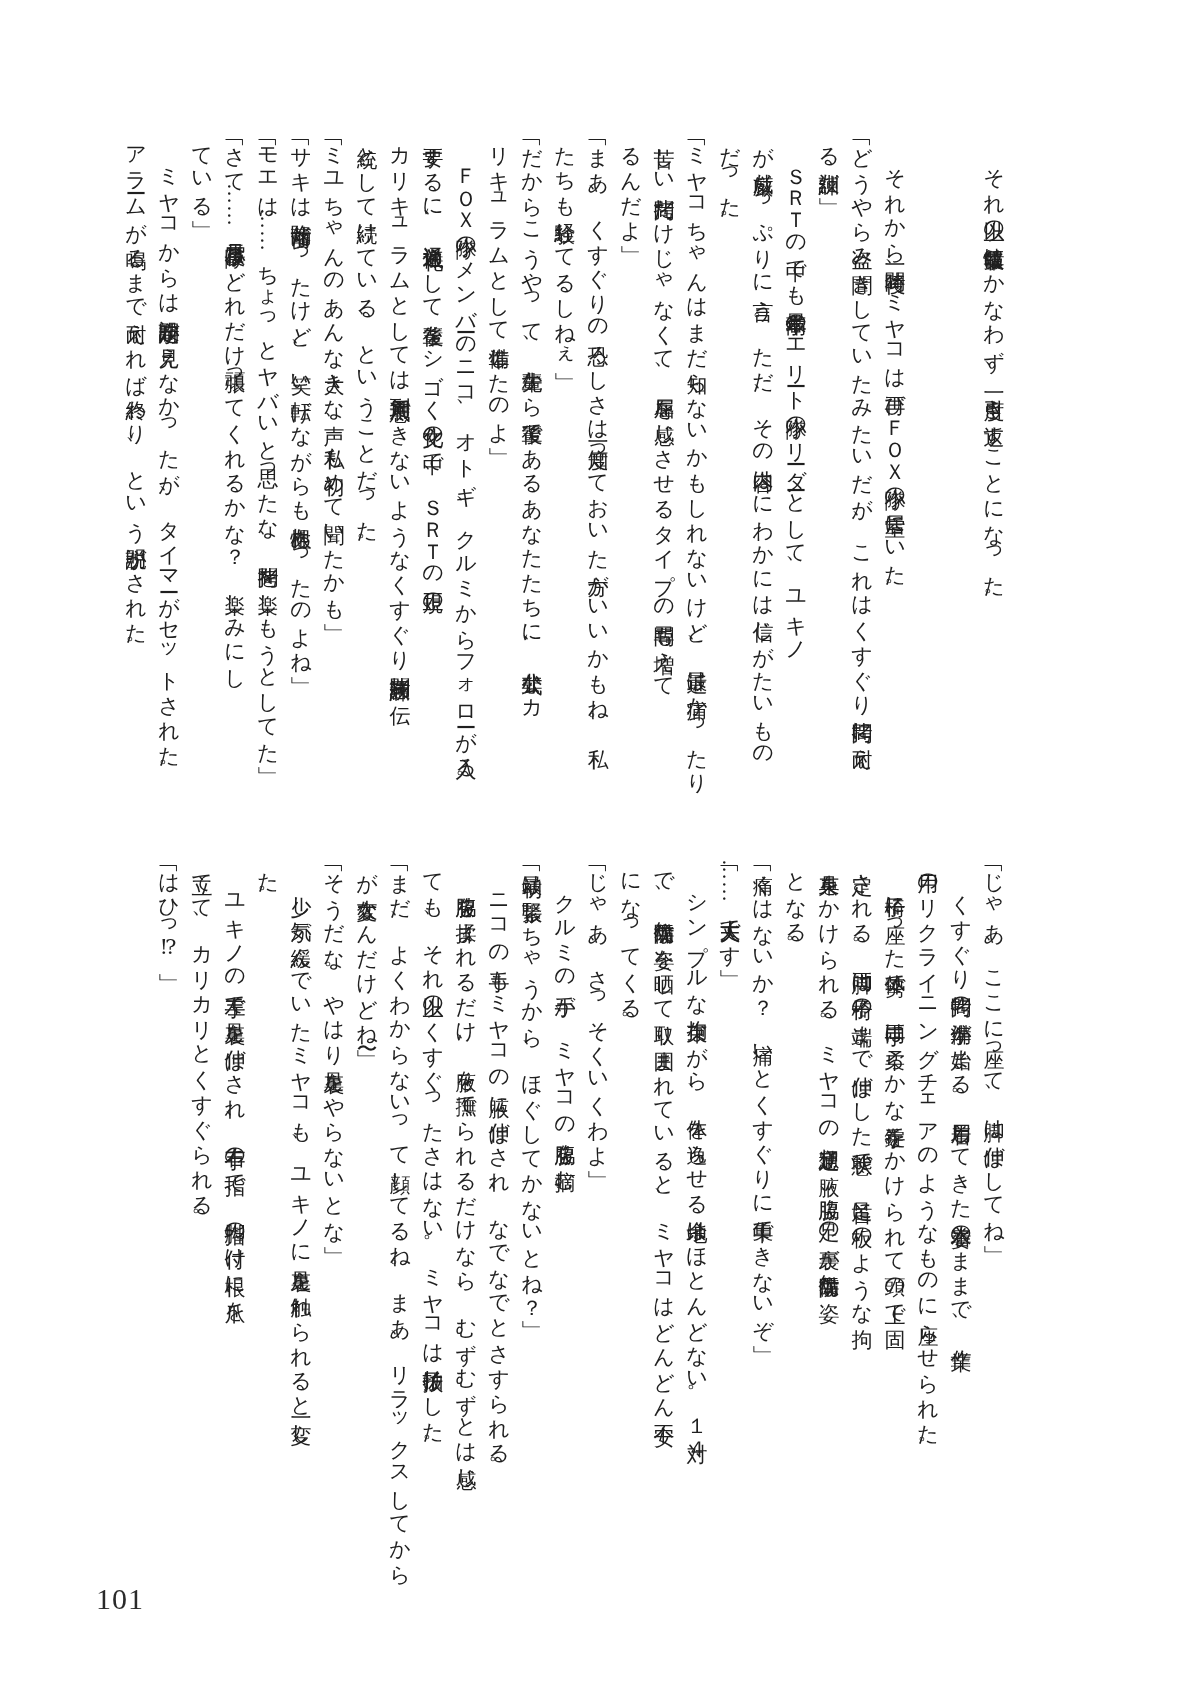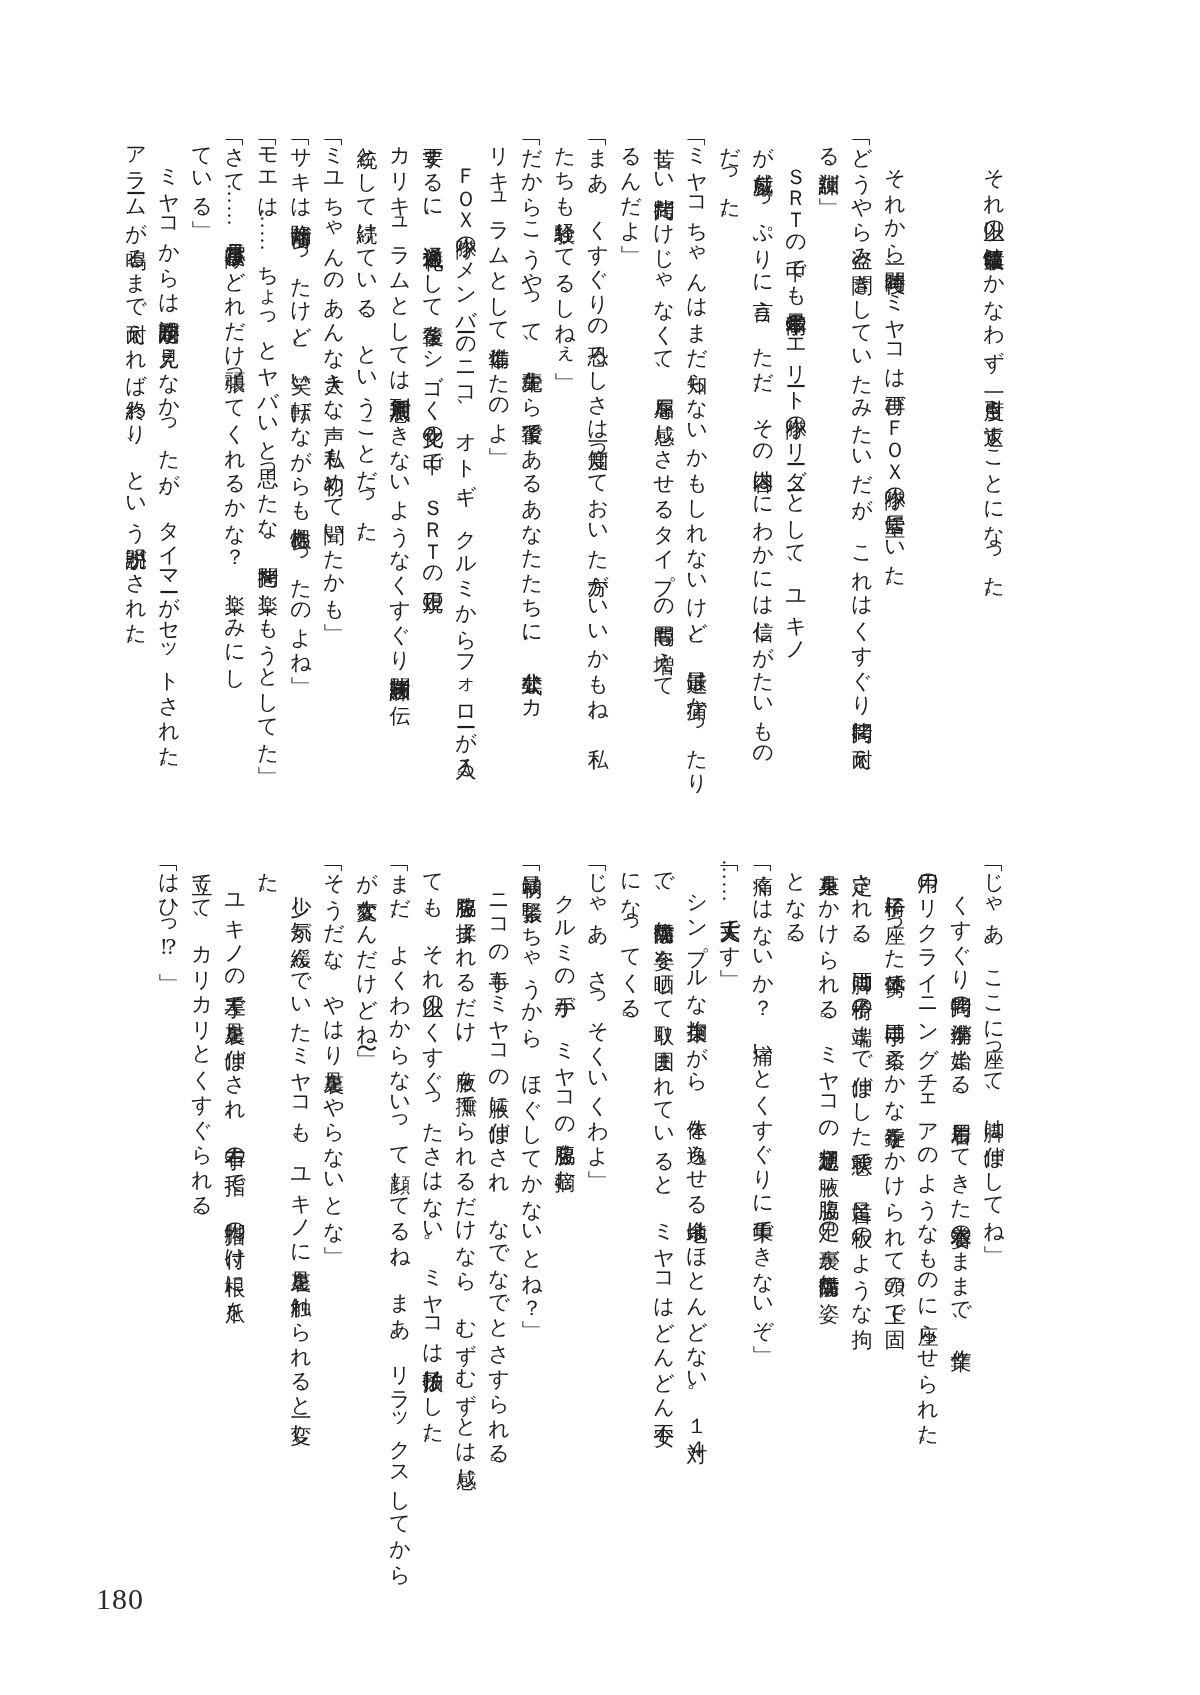--- a/index.html
+++ b/index.html
@@ -103,14 +103,14 @@
       <div class="line">ても、それ以上のくすぐったさはない。ミヤコは拍子抜けした。</div>
       <div class="line">「まだ、よくわからないって顔してるね。まあ、リラックスしてから</div>
       <div class="line">が大変なんだけどね〜」</div>
       <div class="line">「そうだな。やはり足裏をやらないとな」</div>
       <div class="line">　少し気が緩んでいたミヤコも、ユキノに足裏を触れられると一変し</div>
       <div class="line">た。</div>
       <div class="line">　ユキノの左手で足裏を伸ばされ、右手の指で、脚指の付け根に爪を</div>
       <div class="line">立てて、カリカリとくすぐられる。</div>
       <div class="line">「はひっ⁉」</div>
     </div>
-  <div class="page-number">180</div>
+  <div class="page-number">101</div>
 </div>
 
 </body></html>

